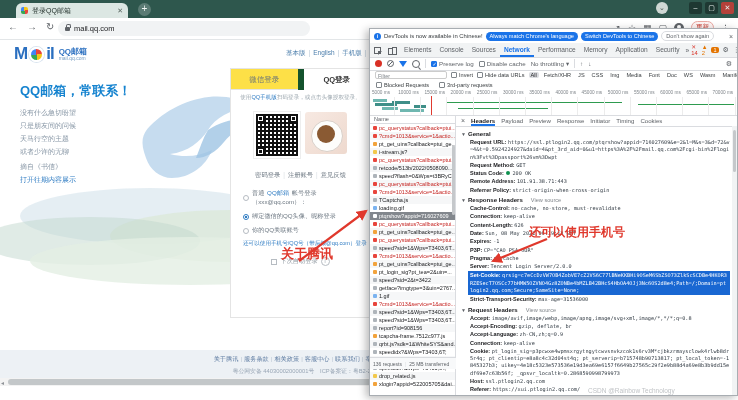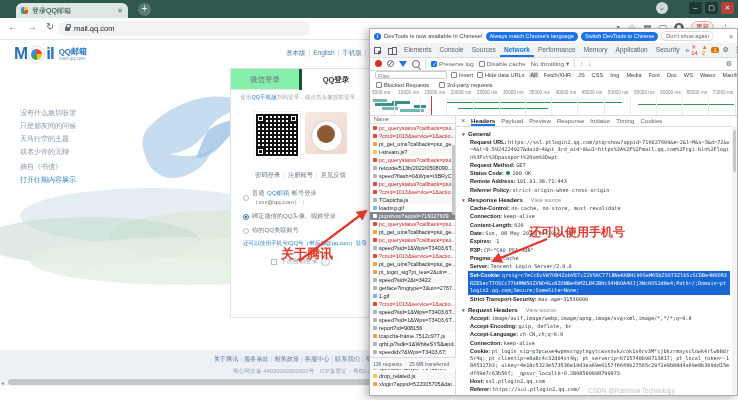--- a/index.html
+++ b/index.html
@@ -40,23 +40,23 @@
   .qqnav{position:absolute;left:286px;top:9px;font-size:6.5px;color:#4a7dab;white-space:nowrap;}
   .qqnav .sep{color:#b9c8d6;margin:0 3px;}
   .hero-title{position:absolute;left:20px;top:82px;font-size:13px;font-weight:bold;color:#1583cf;}
   .poem{position:absolute;left:20px;top:106px;font-size:7px;color:#8796a5;line-height:13px;}
   .poem-src{position:absolute;left:20px;top:162px;font-size:7px;color:#8796a5;}
   .poem-more{position:absolute;left:20px;top:175px;font-size:7px;color:#2f7cc3;}
   .heroart{position:absolute;left:0;top:66px;width:360px;height:230px;pointer-events:none;}
   
   .card{position:absolute;left:230px;top:68px;width:141px;height:250px;background:#fff;border:1px solid #e4e4e4;box-sizing:border-box;}
   .cardtabs{display:flex;height:21px;}
-  .cardtab{flex:1;text-align:center;line-height:21px;font-size:7.5px;color:#67727a;background:#86efac;border-bottom:1px solid #e4e4e4;box-sizing:border-box;}
+  .cardtab{flex:1;text-align:center;line-height:21px;font-size:7.5px;color:#67727a;background:#fde047;border-bottom:1px solid #e4e4e4;box-sizing:border-box;}
   .cardtab.active{background:#fff;color:#333;border-bottom:none;font-weight:bold;}
-  .cardtab + .cardtab{border-left:3px solid #14532d;}
+  .cardtab + .cardtab{border-left:6px solid #14532d;}
   .cardtitle{text-align:center;margin-top:7px;font-size:10px;color:#353535;}
   .cardsub{text-align:center;font-size:5.6px;color:#9aa5ad;margin-top:4px;}
   .cardsub .lnk{color:#2f7cc3;}
   .qrrow{display:flex;justify-content:center;gap:5px;margin-top:10px;}
   .qr{width:42px;height:42px;position:relative;border:2px solid #fff;outline:1px solid #eee;
     background:repeating-linear-gradient(0deg,#111 0 2px,transparent 2px 4px),repeating-linear-gradient(90deg,#111 0 2px,#fff 2px 4px);}
   .qr i{position:absolute;width:9px;height:9px;border:2px solid #111;background:#fff;box-sizing:border-box;}
   .qr i:after{content:"";position:absolute;left:1px;top:1px;width:3px;height:3px;background:#111;}
   .qr .c1{left:0;top:0;} .qr .c2{right:0;top:0;} .qr .c3{left:0;bottom:0;}
   .photo{width:42px;height:42px;border-radius:3px;background:linear-gradient(135deg,#f7e9e2,#eed9ce);position:relative;overflow:hidden;}
@@ -226,20 +226,21 @@
       <span class="o"></span>
       <span class="m">il</span>
       <span class="qqcol">
         <div class="qqname">QQ邮箱</div>
         <div class="qqdom">mail.qq.com</div>
       </span>
     </div>
     <div class="qqnav" id="qq-nav"><span>基本版</span><span class="sep">|</span><span>English</span><span class="sep">|</span><span>手机版</span><span class="sep">|</span><span>企业邮箱</span></div>
   </div>
 
+  <div class="hero-title">QQ邮箱，常联系！</div>
   <div class="poem" id="poem">
       <div>没有什么急切盼望</div>
       <div>只是朋友间的问候</div>
       <div>天马行空的主题</div>
       <div>或者少许的无聊</div>
     </div>
   <div class="poem-src">摘自《书信》</div>
   <div class="poem-more">打开往期内容展示</div>
 
   <div class="card">

